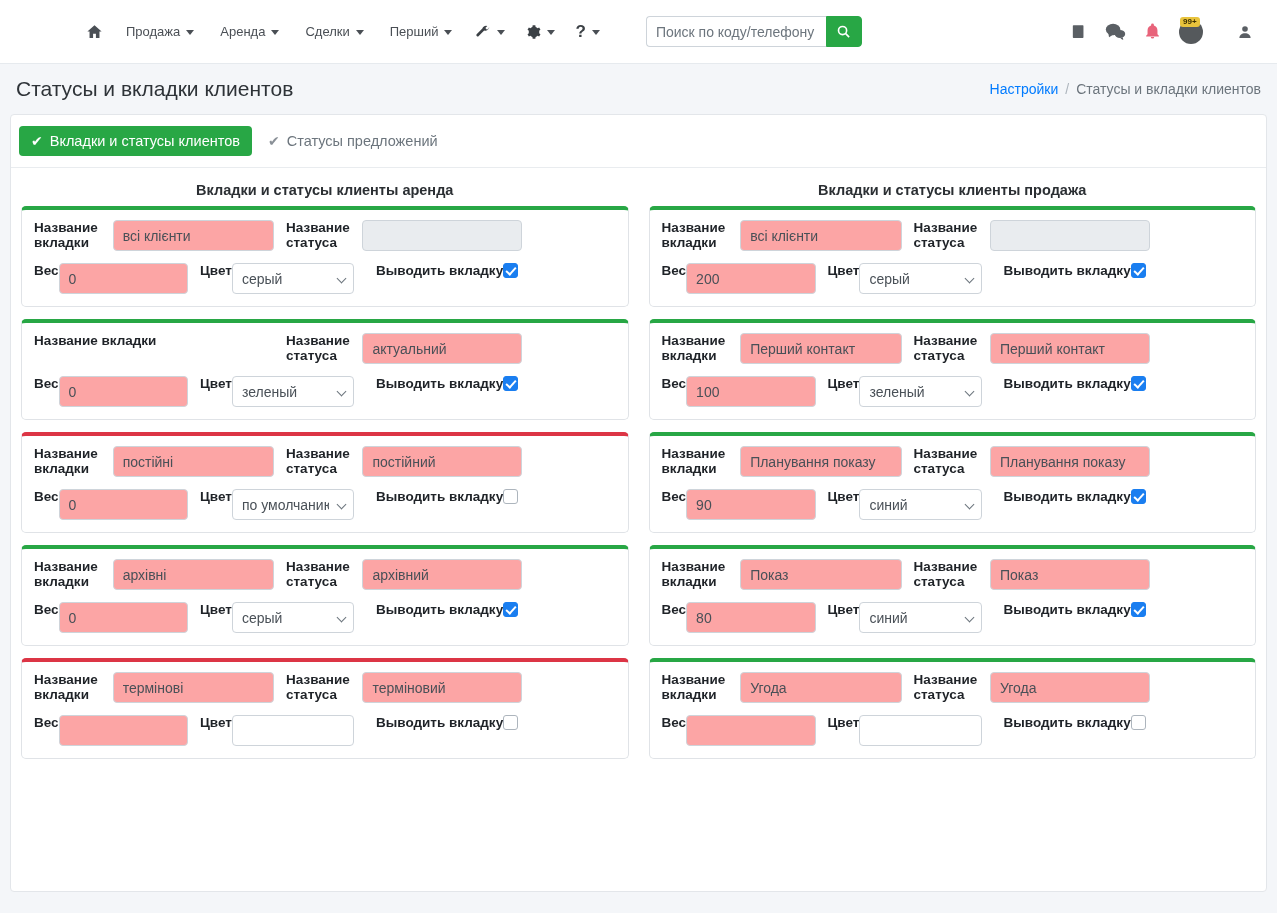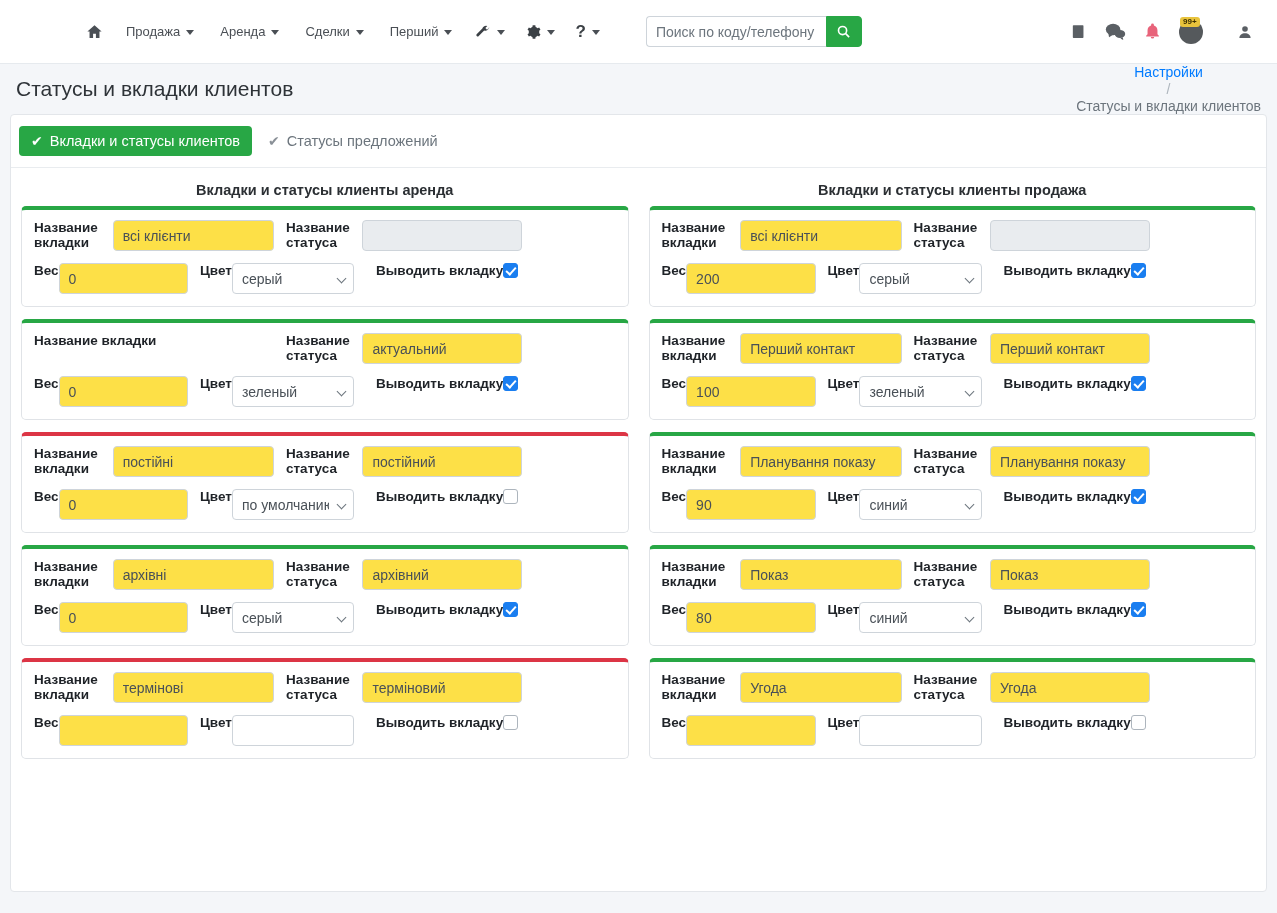--- a/index.html
+++ b/index.html
@@ -130,23 +130,22 @@
     font-size: 21px;
     color: #2e3338;
     font-weight: normal;
   }
   .breadcrumb {
     position: absolute;
     right: 16px;
     font-size: 14px;
     color: #6c757d;
     display: flex;
-    gap: 1px;
-    align-items: center;
-    flex-direction: column;
+    gap: 7px;
+    align-items: center;
   }
   .breadcrumb a { color: #007bff; text-decoration: none; cursor: pointer; }
   .bc-sep { color: #adb5bd; }
 
   
   .panel {
     background: #fff;
     border: 1px solid #e3e6ea;
     border-radius: 4px;
     margin: 0 10px;
@@ -212,21 +211,21 @@
     margin-bottom: 4px;
   }
   .inp {
     height: 31px;
     border: 1px solid #ced4da;
     border-radius: 4px;
     padding: 0 9px;
     font-size: 14px;
     font-family: "Liberation Sans", sans-serif;
     color: #495057;
-    background: #fde047;
+    background: #fca5a5;
     outline: none;
     width: 100%;
   }
   .inp:disabled, .inp.disabled {
     background: #e9ecef;
     border-color: #ced4da;
     color: #6c757d;
   }
 
   .row2 { display: flex; gap: 12px; margin-top: 9px; align-items: flex-start; }

